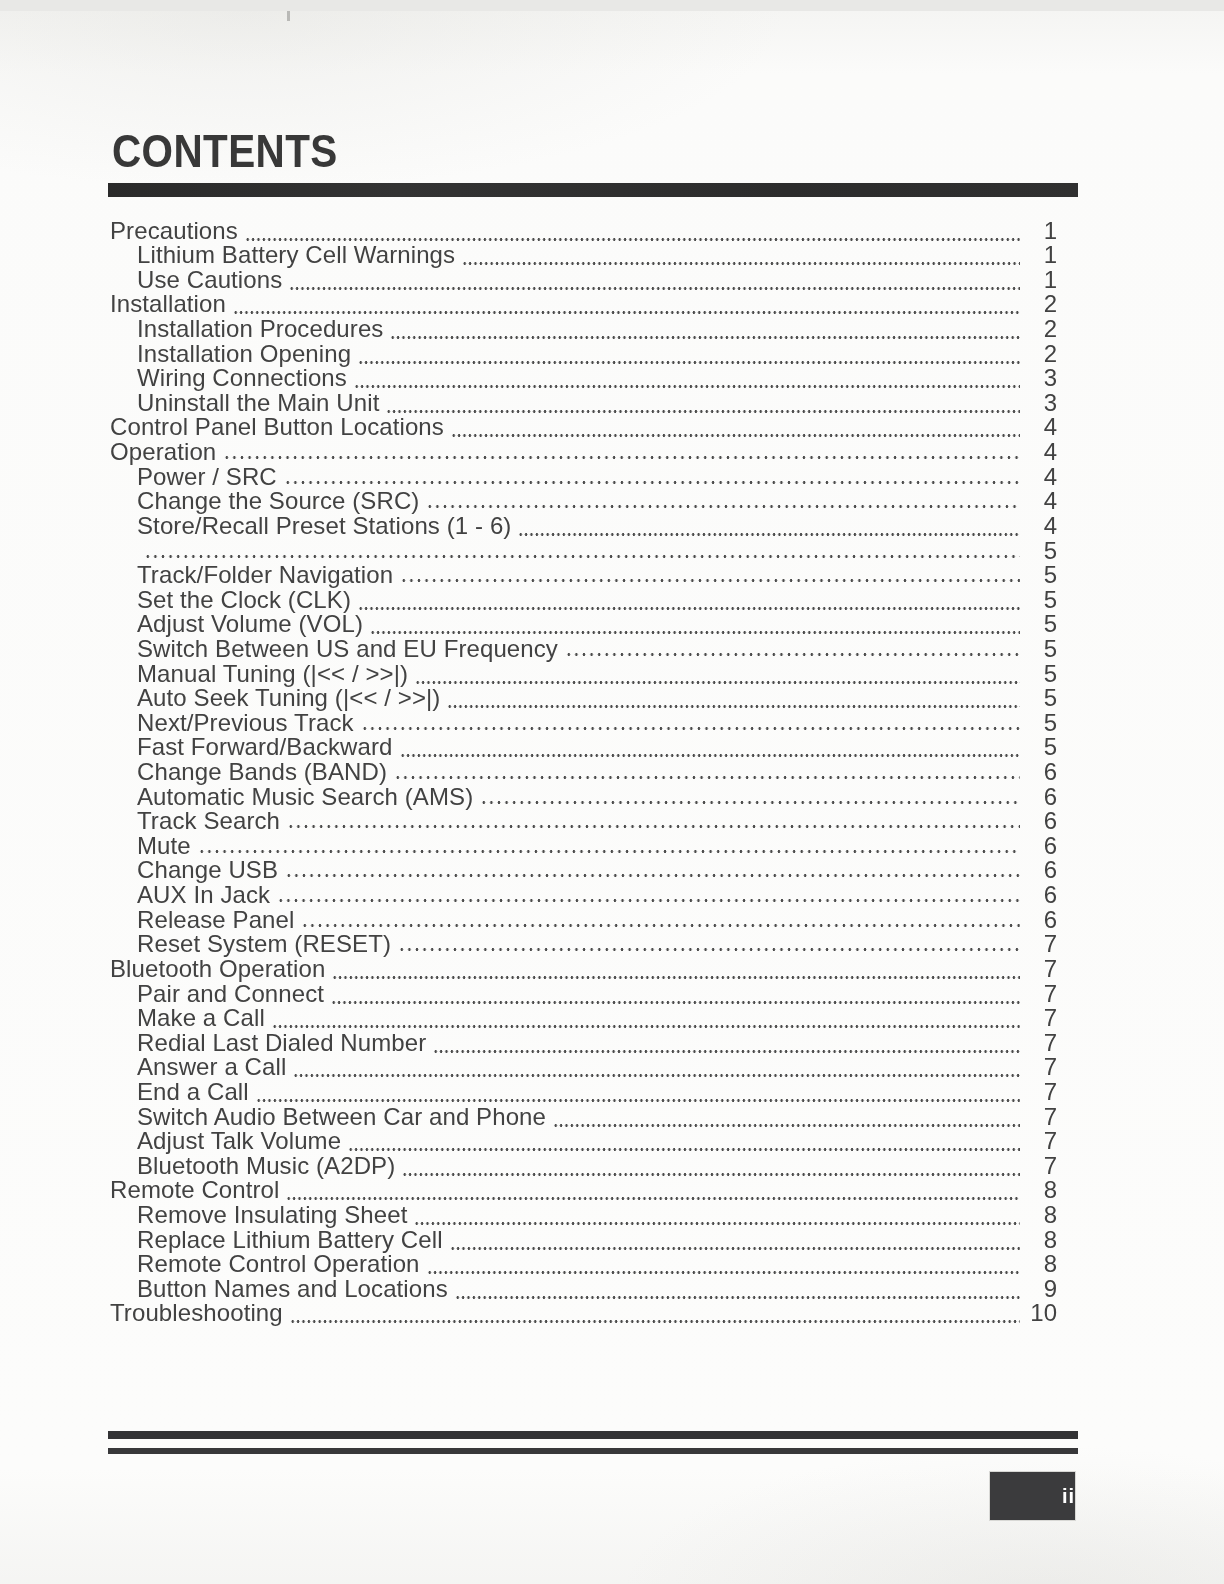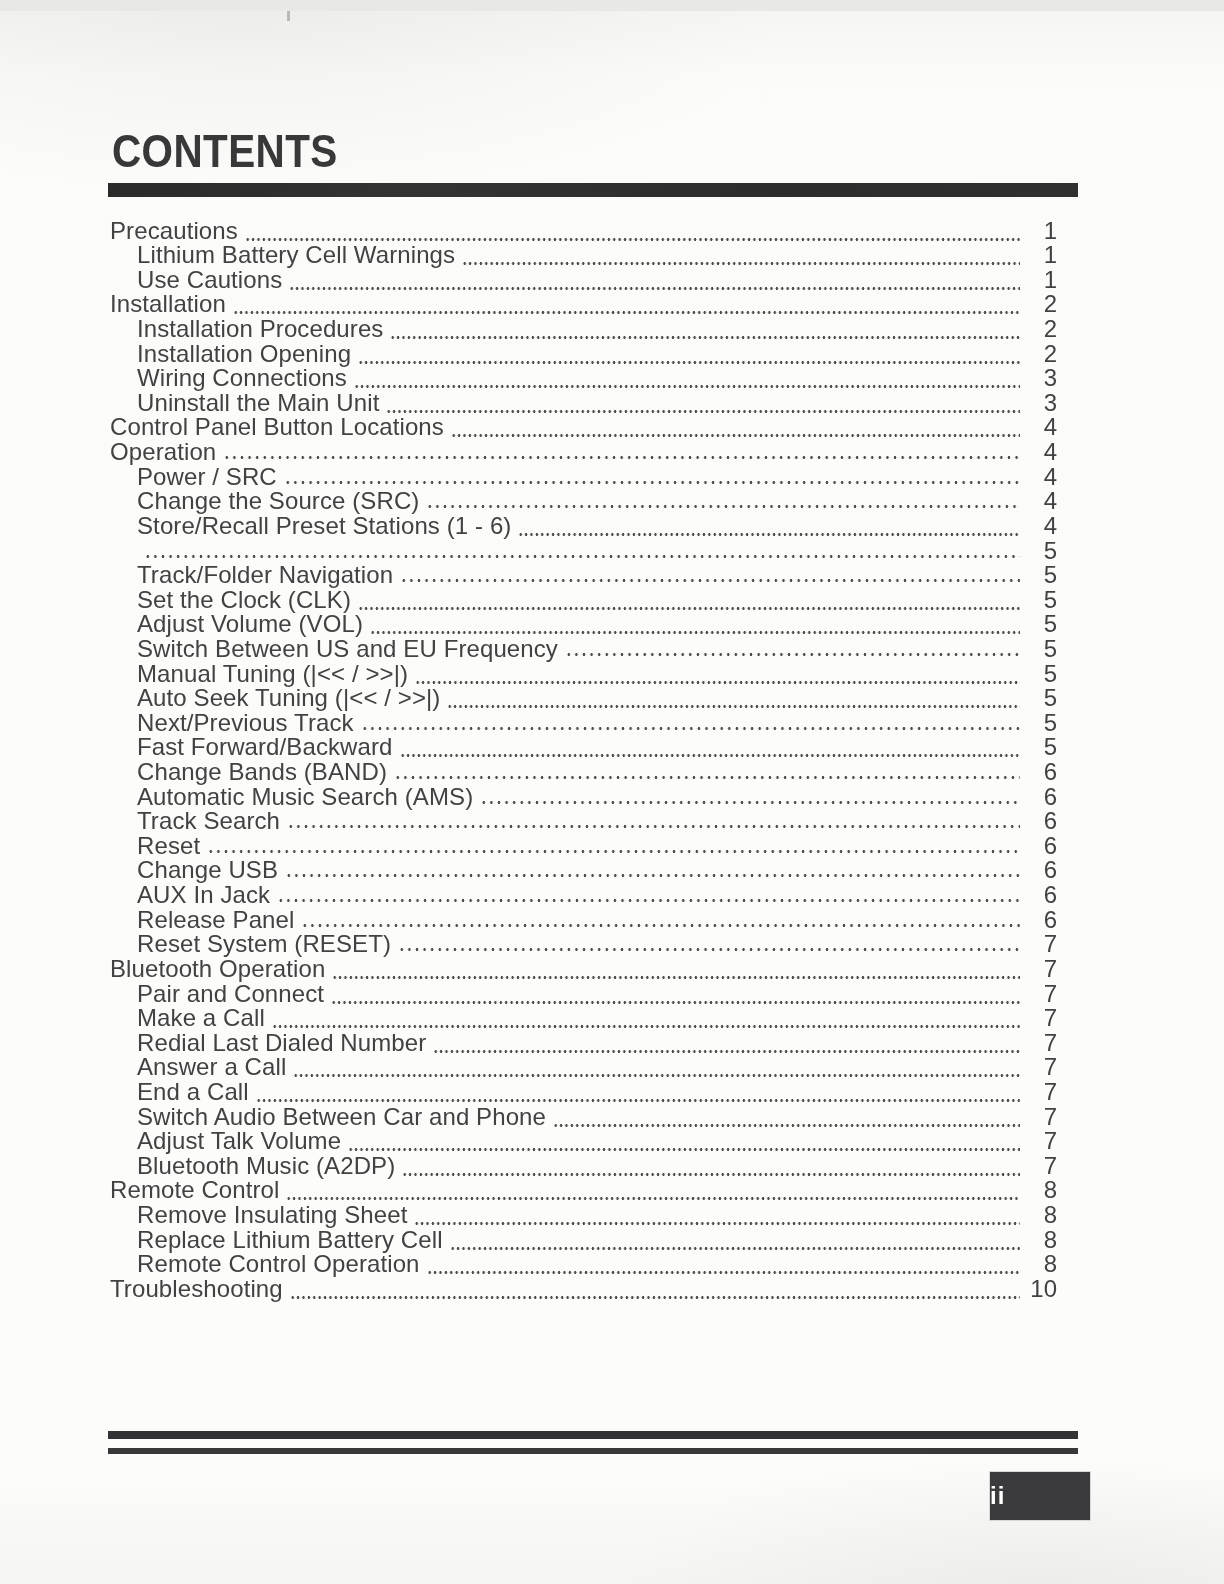--- a/index.html
+++ b/index.html
@@ -113,29 +113,29 @@
     left: 108px;
     top: 1437px;
     width: 970px;
     height: 6px;
     background: #38383a;
   }
   .page-badge {
     position: absolute;
     left: 990px;
     top: 1461px;
-    width: 100px;
+    width: 85px;
     height: 48px;
     background: #3b3b3d;
     box-shadow: 0 0 0 1px #d8d8d5;
     display: flex;
     align-items: center;
-    justify-content: flex-start;
+    justify-content: flex-end;
     color: #ffffff;
-    font-size: 24px;
+    font-size: 20px;
     font-weight: bold;
     letter-spacing: 1px;
   }
 </style>
 </head>
 <body>
 
 <div class="page">
 
   <div class="scan-tick"></div>
@@ -263,21 +263,21 @@
     <span class="label">Automatic Music Search (AMS)</span>
     <span class="leader"></span>
     <span class="pg">6</span>
   </div>
       <div class="row lvl1 spaced">
     <span class="label">Track Search</span>
     <span class="leader"></span>
     <span class="pg">6</span>
   </div>
       <div class="row lvl1 spaced">
-    <span class="label">Reset</span>
+    <span class="label">Mute</span>
     <span class="leader"></span>
     <span class="pg">6</span>
   </div>
       <div class="row lvl1 spaced">
     <span class="label">Change USB</span>
     <span class="leader"></span>
     <span class="pg">6</span>
   </div>
       <div class="row lvl1 spaced">
     <span class="label">AUX In Jack</span>
@@ -351,20 +351,25 @@
   </div>
       <div class="row lvl1 tight">
     <span class="label">Replace Lithium Battery Cell</span>
     <span class="leader"></span>
     <span class="pg">8</span>
   </div>
       <div class="row lvl1 tight">
     <span class="label">Remote Control Operation</span>
     <span class="leader"></span>
     <span class="pg">8</span>
+  </div>
+      <div class="row lvl1 tight">
+    <span class="label">Button Names and Locations</span>
+    <span class="leader"></span>
+    <span class="pg">9</span>
   </div>
       <div class="row lvl0 tight">
     <span class="label">Troubleshooting</span>
     <span class="leader"></span>
     <span class="pg">10</span>
   </div>
     </div>
 
   <div class="footer-rule-top"></div>
   <div class="footer-rule-bottom"></div>

